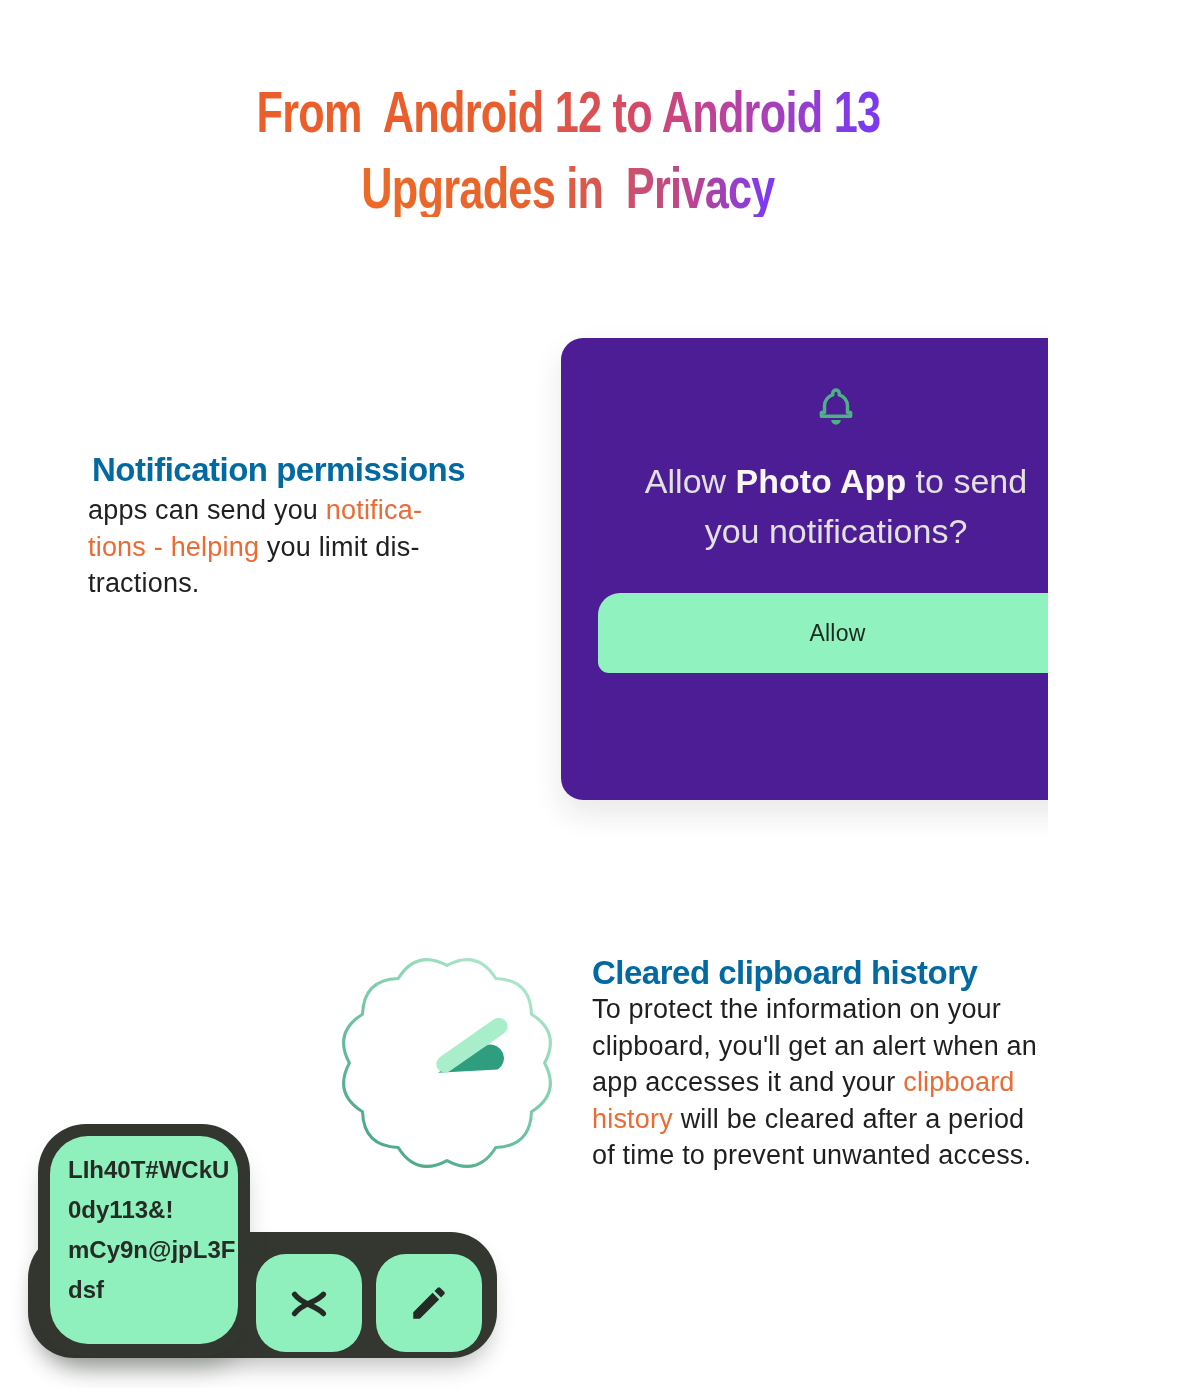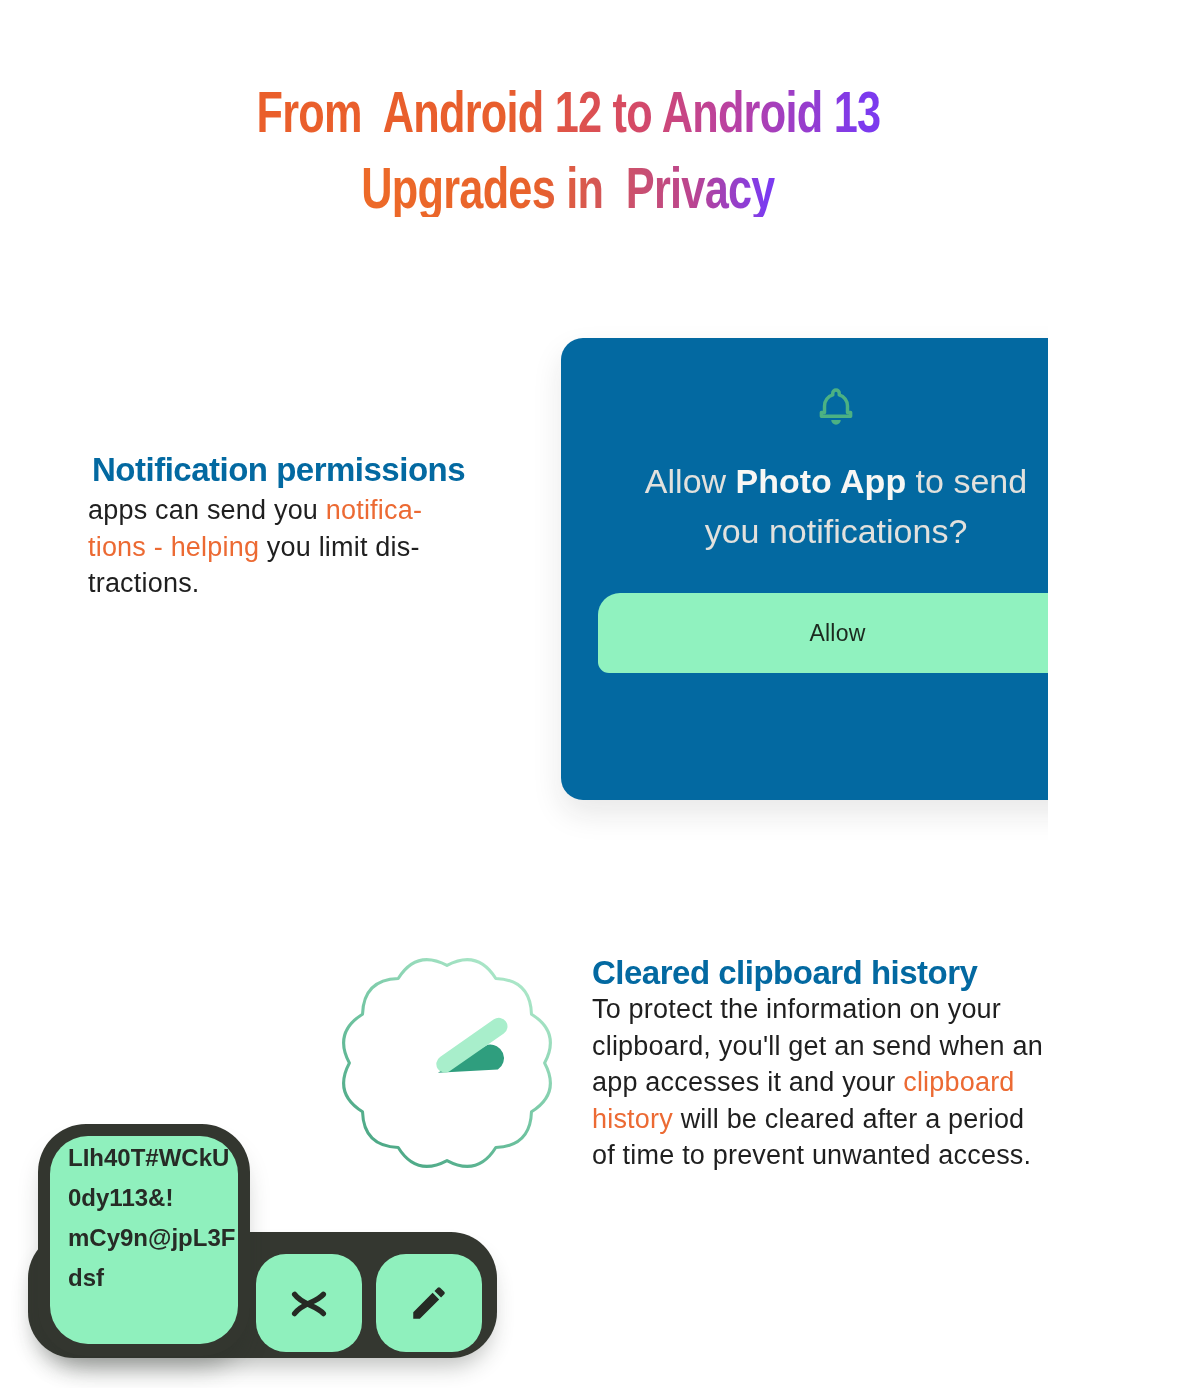--- a/index.html
+++ b/index.html
@@ -15,42 +15,42 @@
   .l1{background-image:linear-gradient(90deg,#ea5f2b 0%,#e85e2d 40%,#d64a64 60%,#b841a6 77%,#7c3aee 97%);}
   .l2{background-image:linear-gradient(90deg,#ed6a28 0%,#e8622c 42%,#cf5463 62%,#bb4590 80%,#7c3bf0 98%);}
 
   
   .h2{position:absolute;font-size:33px;font-weight:bold;color:#0369a1;letter-spacing:-.5px;white-space:nowrap;}
   .body-text{position:absolute;font-size:27px;line-height:36.6px;color:#1f1f1f;letter-spacing:.2px;}
   .body-text .tl{white-space:pre;}
   .hl{color:#ec6a33;}
 
   
-  .dialog{position:absolute;left:561px;top:338px;width:550px;height:462px;background:#0369a1;
+  .dialog{position:absolute;left:561px;top:338px;width:550px;height:462px;background:#4c1d95;
           border-radius:22px;box-shadow:0 14px 30px rgba(30,34,30,.10);}
   .bell-wrap{position:absolute;left:50%;top:42px;transform:translateX(-50%);}
   .dialog-title{position:absolute;top:118px;left:0;width:100%;text-align:center;
                 font-size:34px;line-height:50px;color:#e2e1dd;}
   .dialog-title .tl{white-space:pre;}
   .dialog-title .b{font-weight:bold;color:#f8f7f4;}
   .btn{position:absolute;left:37px;width:479px;background:#90f2bf;border:none;cursor:pointer;
        font-family:"Liberation Sans",sans-serif;font-size:23px;font-weight:500;color:#1c291f;letter-spacing:.2px;}
   .btn-allow{top:255px;height:80px;border-radius:22px 22px 11px 11px;}
   .btn-dont{top:345px;height:90px;border-radius:11px 11px 22px 22px;}
 
   
   .scallop{position:absolute;left:325px;top:941px;width:244px;height:244px;}
 
   
   .pill{position:absolute;left:28px;top:1232px;width:469px;height:126px;background:#343730;
         border-radius:46px;box-shadow:0 14px 22px -6px rgba(40,45,40,.30);}
   .frame{position:absolute;left:38px;top:1124px;width:212px;height:232px;background:#33362f;
          border-radius:48px;box-shadow:0 18px 26px -8px rgba(40,45,40,.35);}
   .clipcard{position:absolute;left:12px;top:12px;width:188px;height:208px;background:#8ff0bd;
-            border-radius:38px;box-sizing:border-box;padding:2px 0 0 18px;
+            border-radius:38px;box-sizing:border-box;padding:14px 0 0 18px;
             font-size:24px;font-weight:bold;color:#272b26;line-height:40px;cursor:pointer;}
   .clipcard .tl{white-space:pre;}
   .tool-btn{position:absolute;top:1254px;width:106px;height:98px;background:#8ff0bd;border:none;
             border-radius:30px;display:flex;align-items:center;justify-content:center;cursor:pointer;}
   .tb1{left:256px;} .tb2{left:376px;}
 </style>
 </head>
 <body>
 
 <div class="canvas">
@@ -77,21 +77,21 @@
     <div class="dialog-title">
         <div class="tl"><span>Allow </span><span class="b">Photo App</span><span> to send</span></div>
         <div class="tl"><span>you notifications?</span></div>
       </div>
     <button class="btn btn-allow">Allow</button>
   </div>
 
   <h2 class="h2" style="left:592px;top:927px;">Cleared clipboard history</h2>
   <div class="body-text" style="left:592px;top:991px;">
       <div class="tl"><span>To protect the information on your</span></div>
-      <div class="tl"><span>clipboard, you'll get an send when an</span></div>
+      <div class="tl"><span>clipboard, you'll get an alert when an</span></div>
       <div class="tl"><span>app accesses it and your </span><span class="hl">clipboard</span></div>
       <div class="tl"><span class="hl">history</span><span> will be cleared after a period</span></div>
       <div class="tl"><span>of time to prevent unwanted access.</span></div>
     </div>
 
   <div class="scallop">
     <svg width="244" height="244" viewBox="0 0 240 240">
       <defs>
         <linearGradient id="sg" x1="85%" y1="0%" x2="15%" y2="100%">
           <stop offset="0%" stop-color="#b4ecce"></stop>

